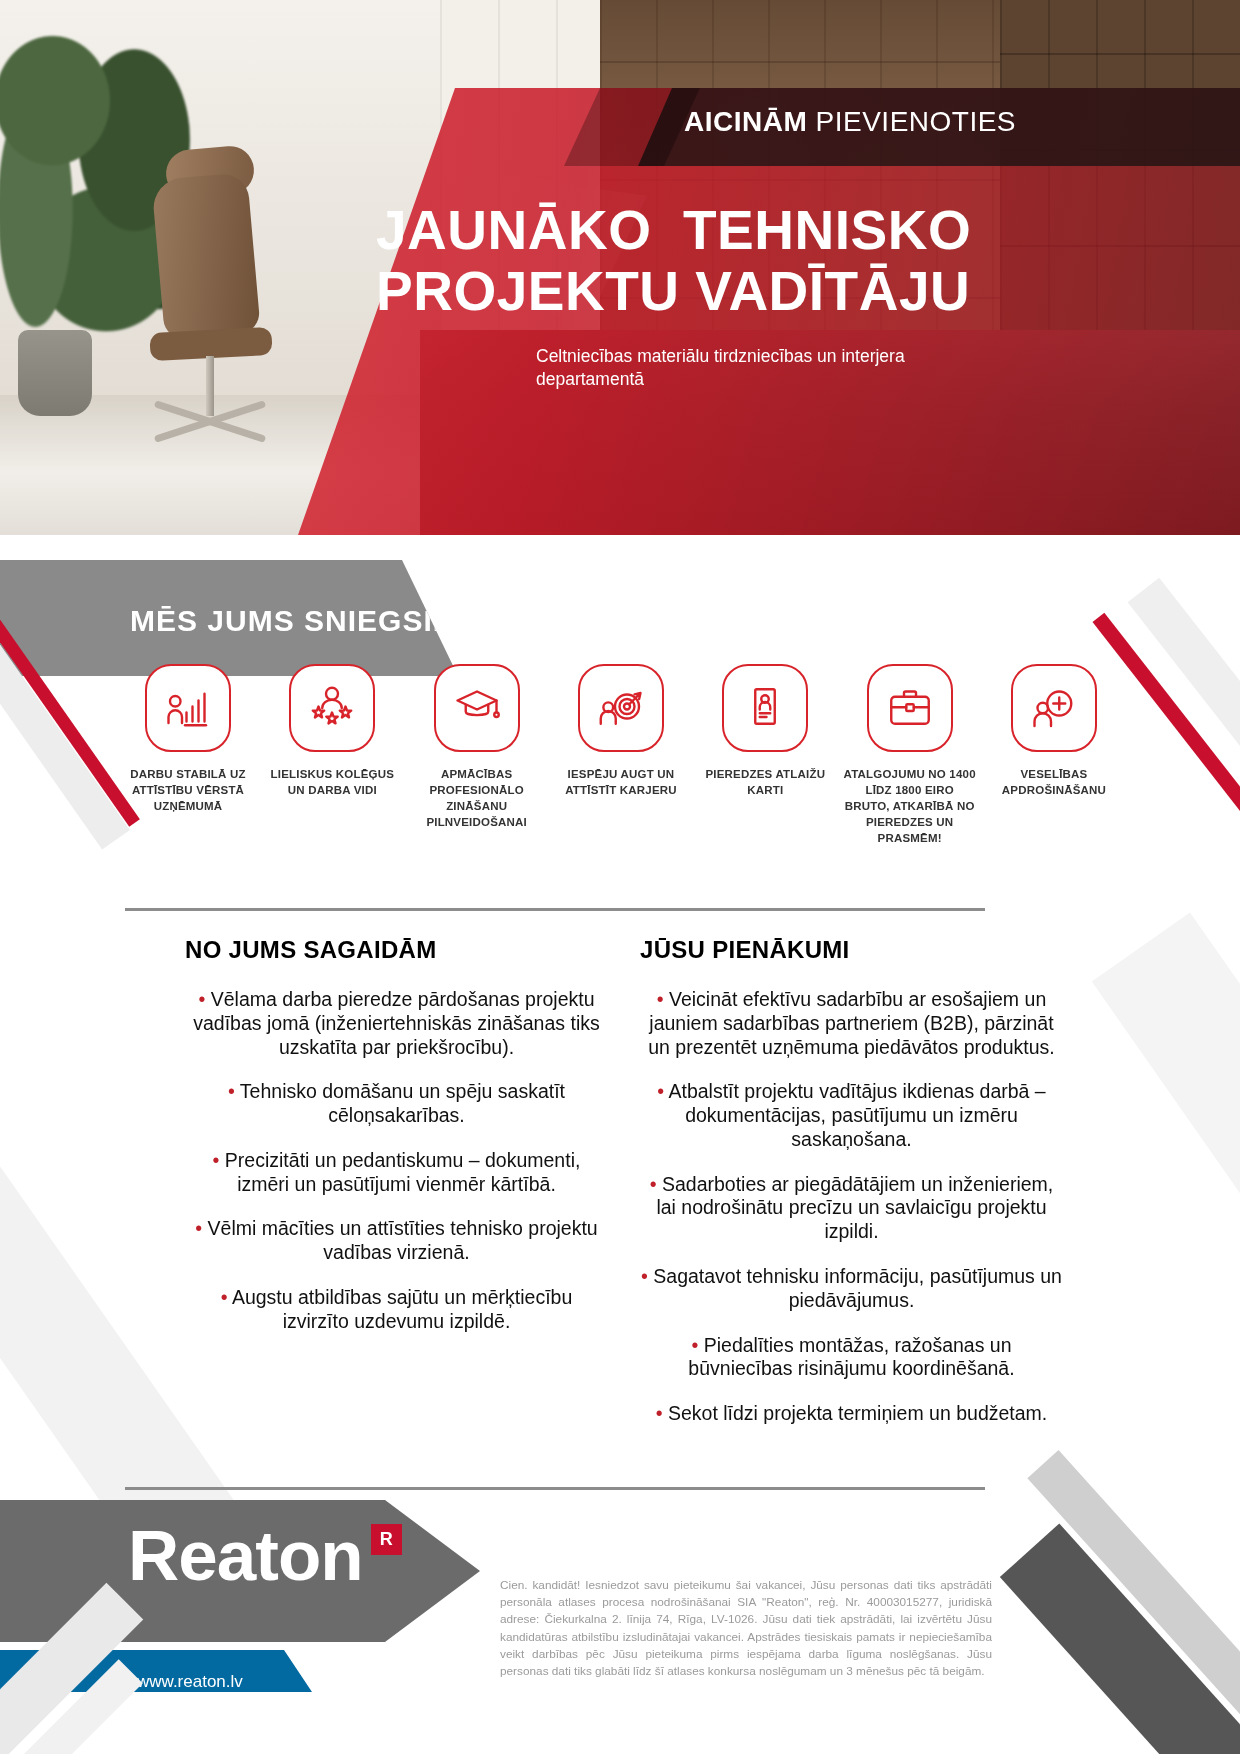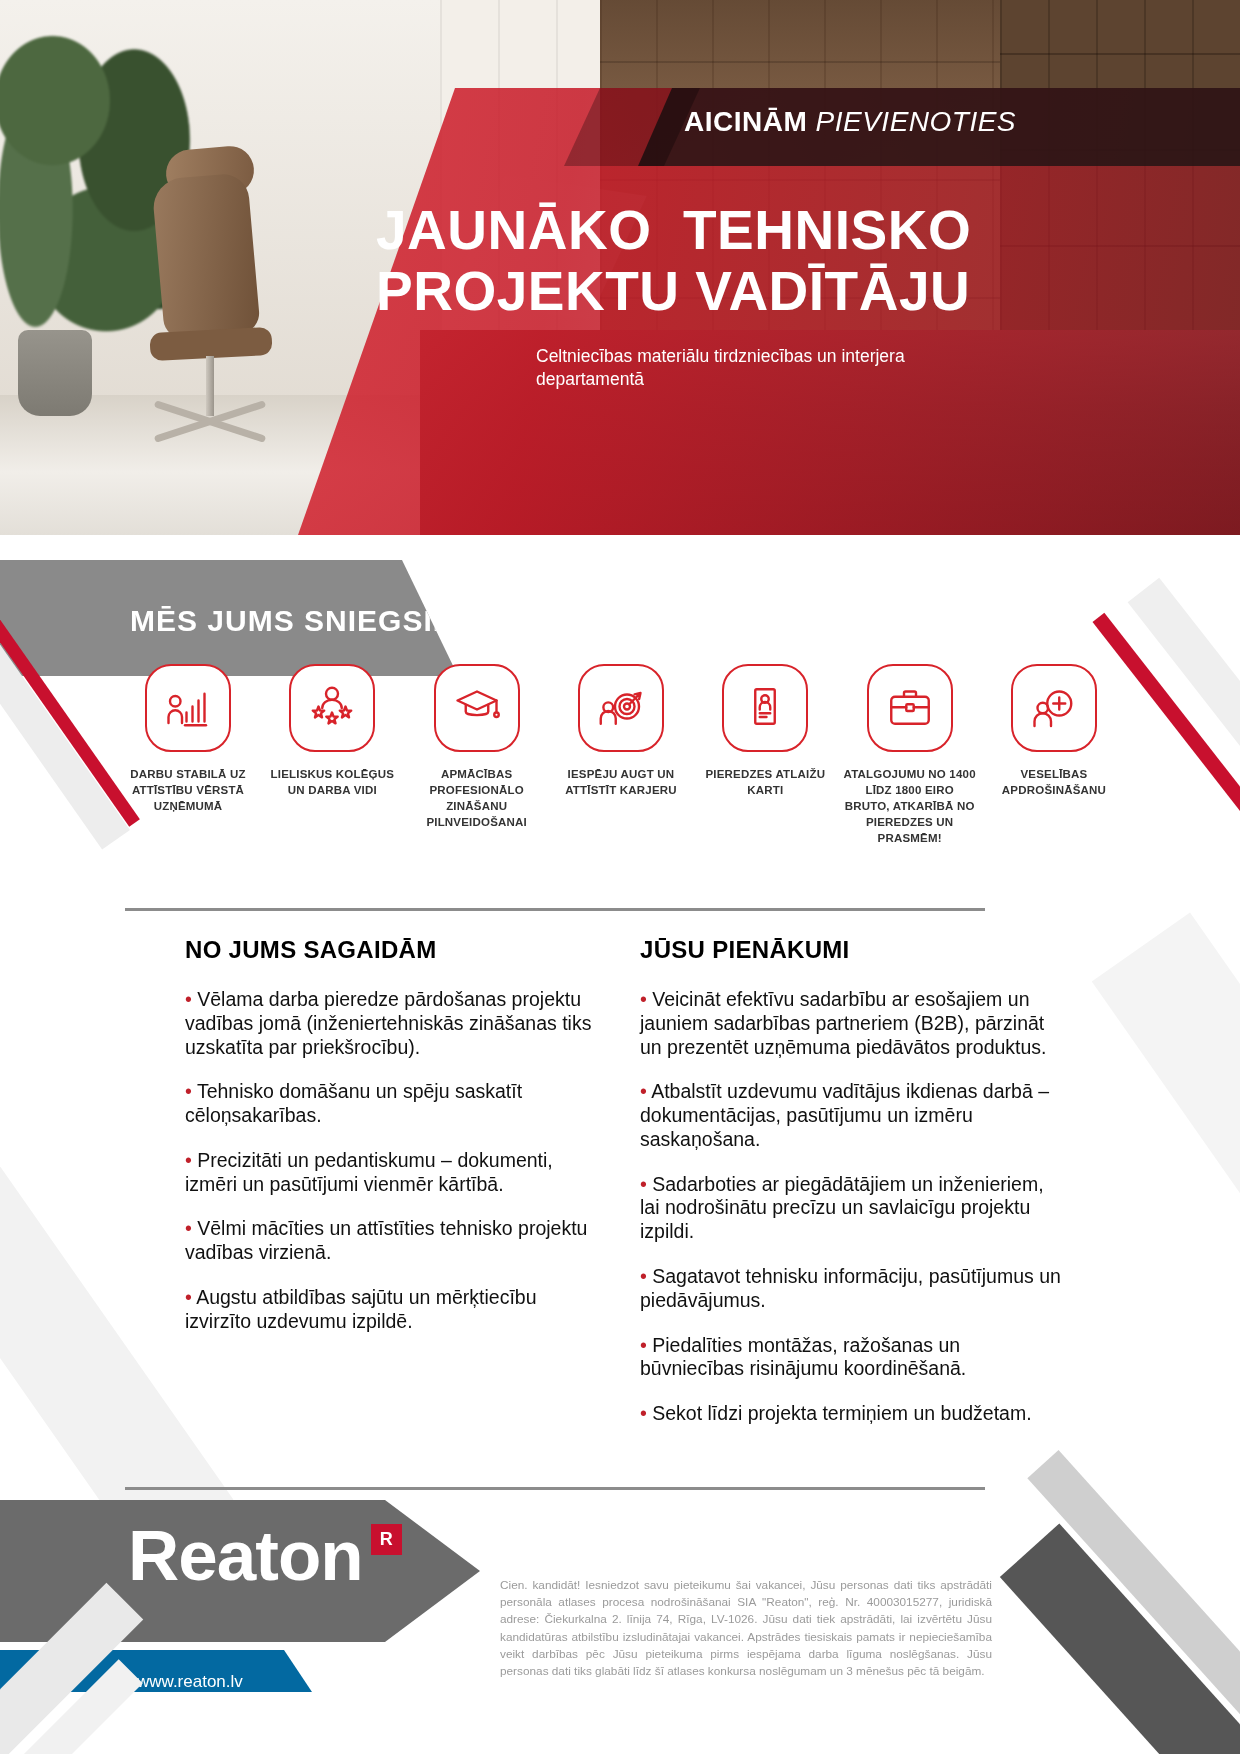--- a/index.html
+++ b/index.html
@@ -43,21 +43,21 @@
   .laptop{left:472px;top:185px;width:150px;height:125px;background:rgba(255,255,255,0.16);
        transform:skewX(-18deg) rotate(8deg);}
   .red-overlay{left:0;top:0;width:1240px;height:535px;
        clip-path:polygon(455px 88px,1240px 88px,1240px 535px,298px 535px);
        background:linear-gradient(100deg,rgba(224,48,58,0.90) 5%,rgba(198,26,40,0.86) 45%,rgba(152,22,34,0.58) 100%);}
   .dark-band{left:0;top:88px;width:1240px;height:78px;background:rgba(32,20,20,0.82);
        clip-path:polygon(672px 0,1240px 0,1240px 78px,638px 78px);}
   .dark-band2{left:0;top:88px;width:1240px;height:78px;background:rgba(0,0,0,0.28);
        clip-path:polygon(600px 0,700px 0,664px 78px,564px 78px);}
   .kicker{position:absolute;left:684px;top:106px;color:#fff;font-size:28px;letter-spacing:.5px;white-space:nowrap;}
-  .kicker b{font-weight:bold;} .kicker span{font-weight:normal;font-style:italic;}
+  .kicker b{font-weight:bold;} .kicker span{font-weight:normal;}
   .hero-title{position:absolute;left:376px;top:200px;color:#fff;font-weight:bold;font-size:55px;
        line-height:1.1;letter-spacing:.5px;white-space:pre-wrap;}
   .hero-sub{position:absolute;left:536px;top:345px;width:420px;color:#fff;font-size:17.5px;line-height:1.3;}
 
   
   .banner{position:absolute;left:0;top:560px;width:462px;height:116px;background:#8a8a8a;
        clip-path:polygon(0 0,402px 0,458px 100%,0 100%);}
   .banner-text{position:absolute;left:130px;top:44px;color:#fff;font-weight:bold;font-size:30px;letter-spacing:1px;white-space:nowrap;}
 
   
@@ -83,21 +83,21 @@
 
   
   .divider{position:absolute;left:125px;width:860px;height:3px;background:#8c8c8c;}
   .divider1{top:908px;} .divider2{top:1487px;}
 
   
   .columns{position:absolute;left:137px;top:936px;width:905px;display:flex;gap:32px;margin-left:48px;}
   .col{width:423px;}
   .col h2{margin:0 0 24px 0;font-size:24px;font-weight:bold;color:#000;letter-spacing:.3px;}
   .col ul{margin:0;padding:0;list-style:none;}
-  .col li{font-size:19.5px;line-height:1.22;margin-bottom:21px;color:#111;}
+  .col li{font-size:19.5px;line-height:1.22;margin-bottom:21px;color:#111;text-align:center;}
   .col li::before{content:"• ";color:#c0202a;}
 
   
   .footer-banner{position:absolute;left:0;top:1500px;width:482px;height:142px;background:#6b6b6b;
        clip-path:polygon(0 0,385px 0,480px 71px,385px 142px,0 142px);}
   .logo-row{position:absolute;left:128px;top:1520px;display:flex;align-items:flex-start;}
   .logo-text{color:#fff;font-weight:bold;font-size:71px;line-height:1;letter-spacing:-1px;}
   .logo-badge{margin-left:8px;margin-top:4px;width:31px;height:31px;background:#c8102e;color:#fff;
        font-weight:bold;font-size:18px;display:flex;align-items:center;justify-content:center;}
   .web-band{position:absolute;left:0;top:1650px;width:312px;height:42px;background:#0369a1;
@@ -240,21 +240,21 @@
         <li>Tehnisko domāšanu un spēju saskatīt cēloņsakarības.</li>
         <li>Precizitāti un pedantiskumu – dokumenti, izmēri un pasūtījumi vienmēr kārtībā.</li>
         <li>Vēlmi mācīties un attīstīties tehnisko projektu vadības virzienā.</li>
         <li>Augstu atbildības sajūtu un mērķtiecību izvirzīto uzdevumu izpildē.</li>
       </ul>
     </div>
     <div class="col">
       <h2>JŪSU PIENĀKUMI</h2>
       <ul>
         <li>Veicināt efektīvu sadarbību ar esošajiem un jauniem sadarbības partneriem (B2B), pārzināt un prezentēt uzņēmuma piedāvātos produktus.</li>
-        <li>Atbalstīt uzdevumu vadītājus ikdienas darbā – dokumentācijas, pasūtījumu un izmēru saskaņošana.</li>
+        <li>Atbalstīt projektu vadītājus ikdienas darbā – dokumentācijas, pasūtījumu un izmēru saskaņošana.</li>
         <li>Sadarboties ar piegādātājiem un inženieriem, lai nodrošinātu precīzu un savlaicīgu projektu izpildi.</li>
         <li>Sagatavot tehnisku informāciju, pasūtījumus un piedāvājumus.</li>
         <li>Piedalīties montāžas, ražošanas un būvniecības risinājumu koordinēšanā.</li>
         <li>Sekot līdzi projekta termiņiem un budžetam.</li>
       </ul>
     </div>
   </div>
 
   <div class="divider divider2"></div>
 

